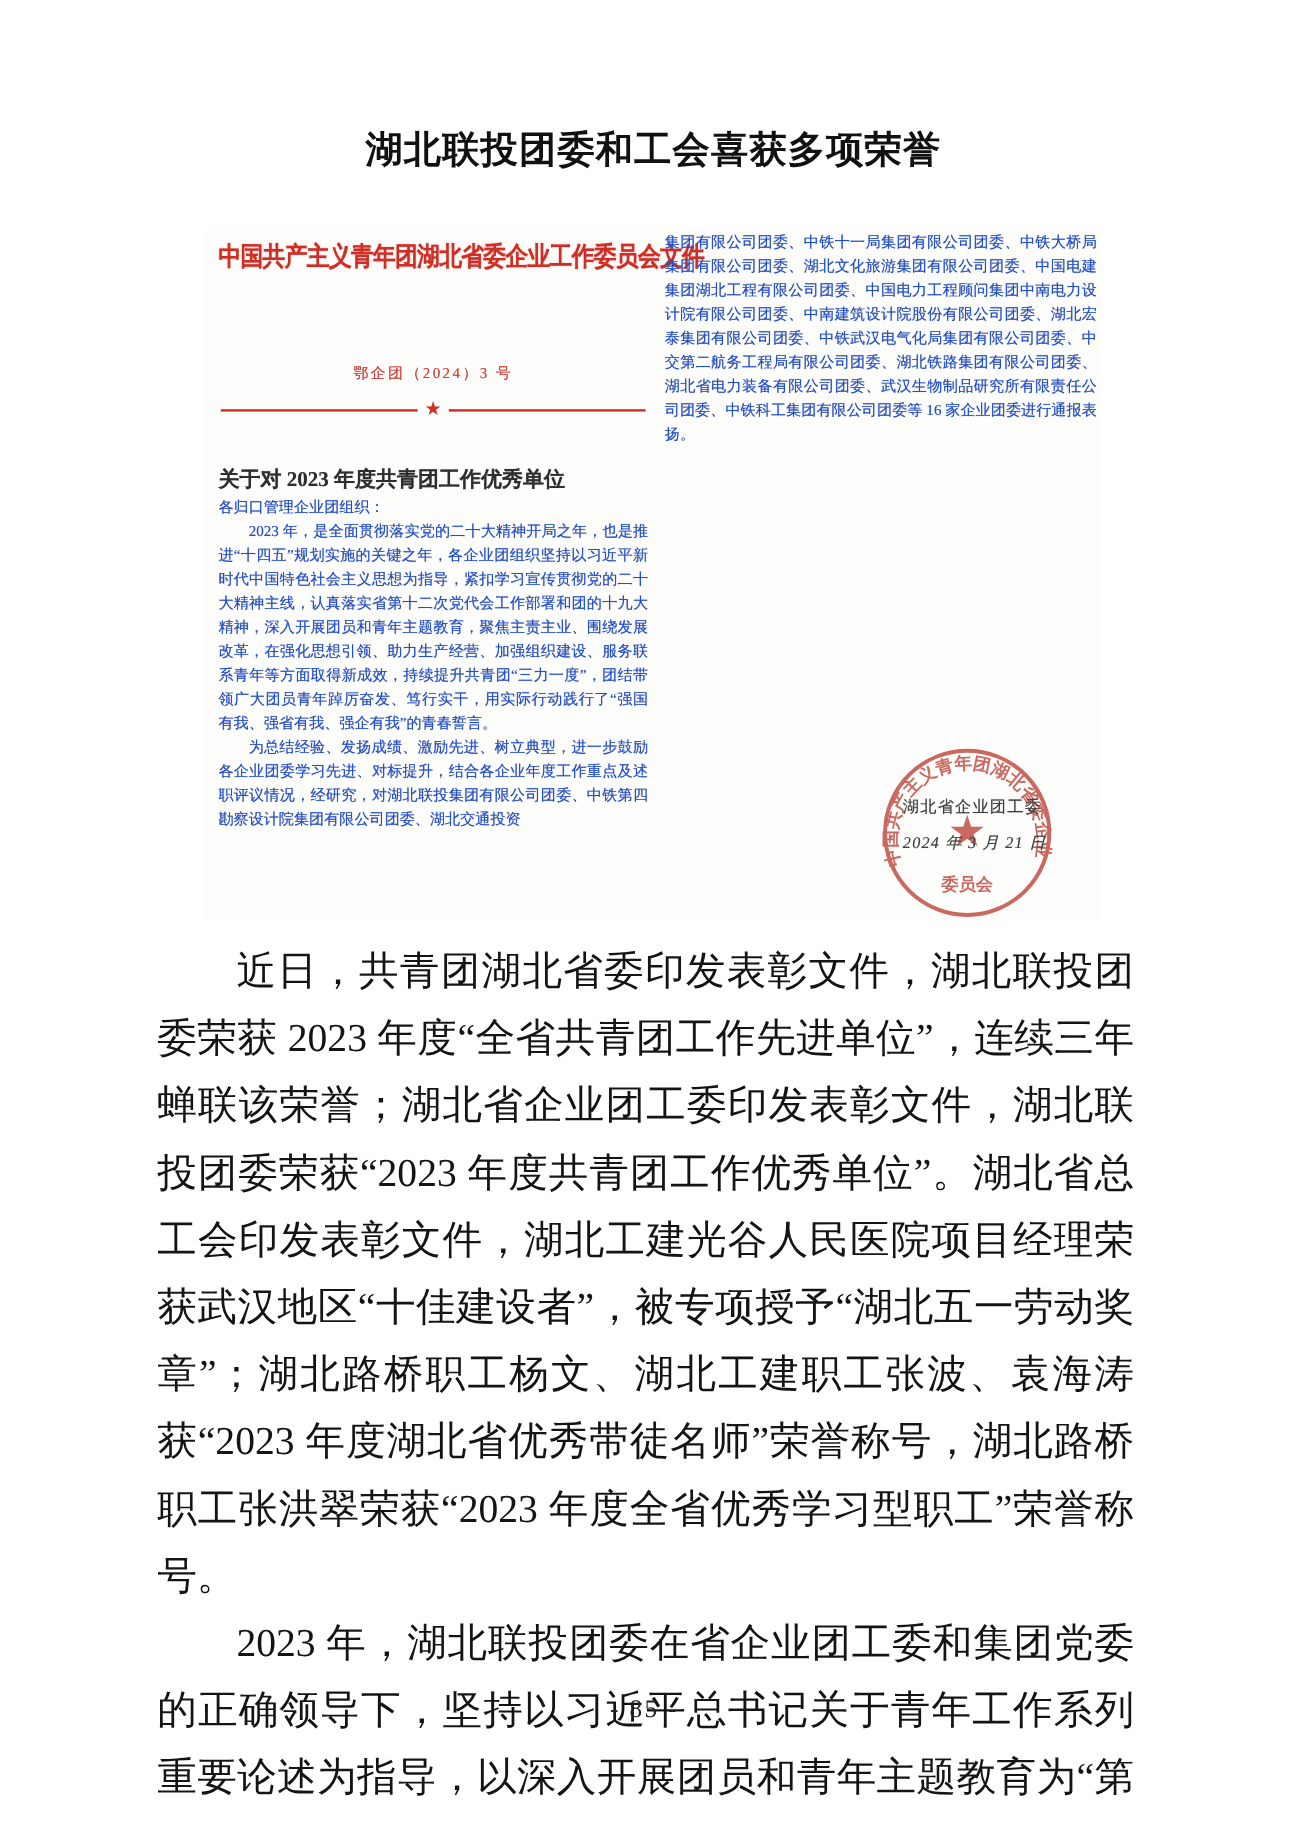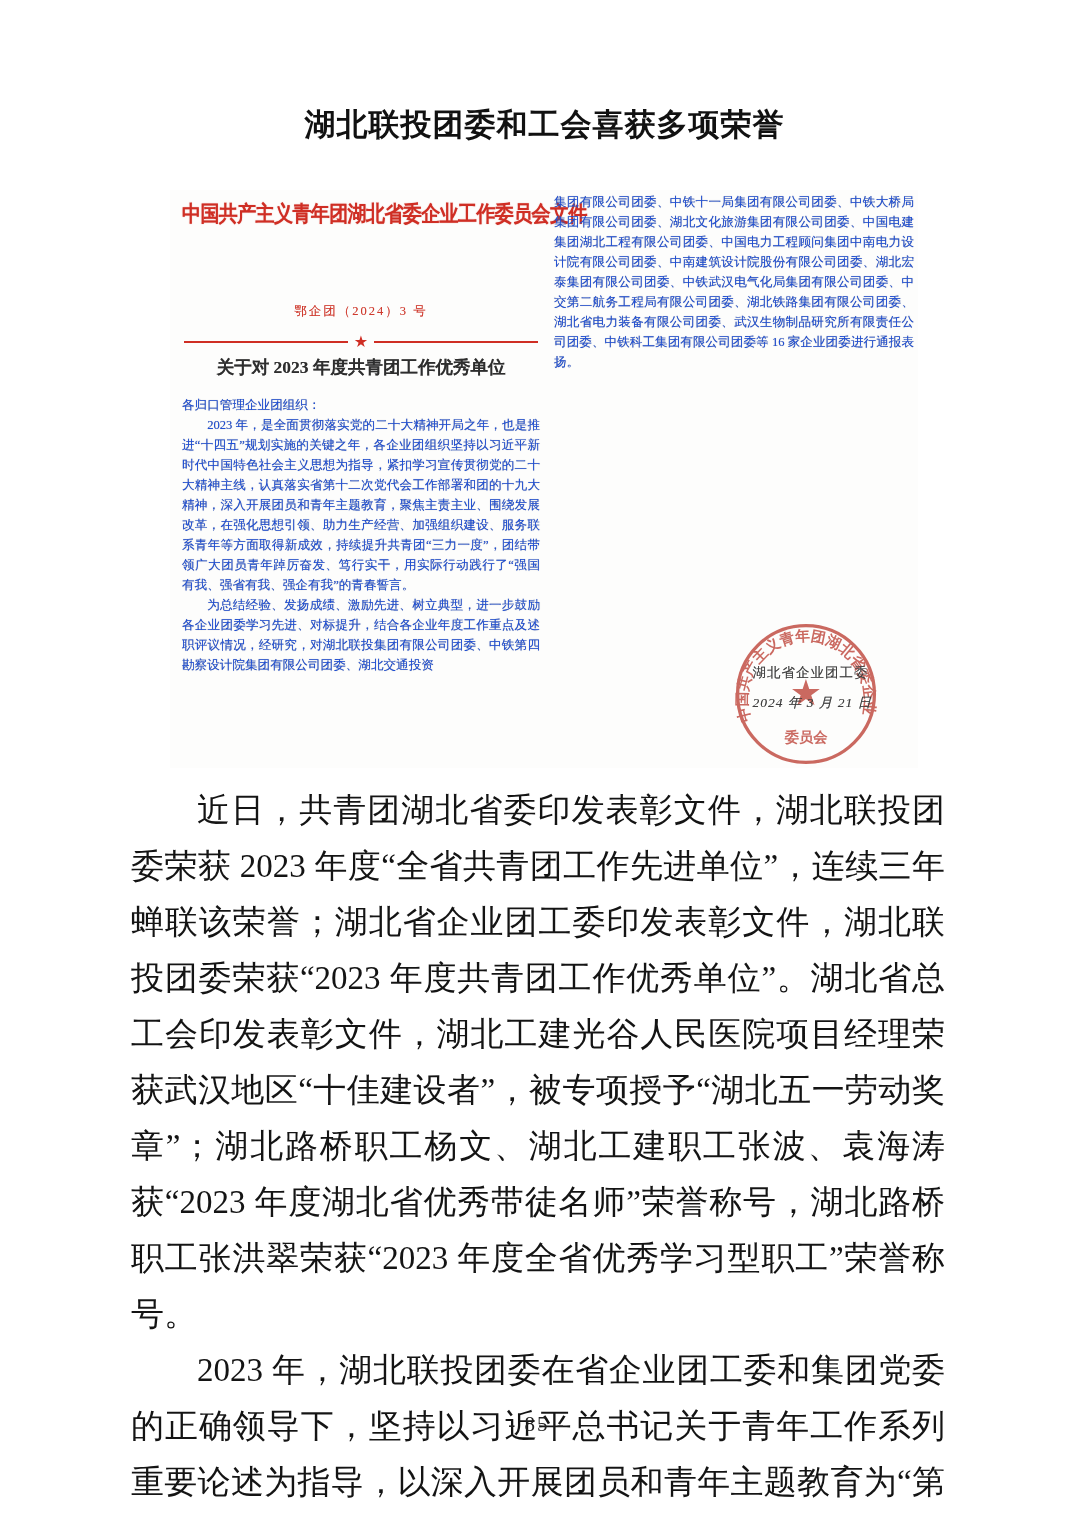--- a/index.html
+++ b/index.html
@@ -78,36 +78,35 @@
     flex: 1;
     height: 2px;
     background: #cf2e24;
   }
   .star-divider .star {
     color: #cf2e24;
     font-size: 16px;
     line-height: 1;
   }
   .doc-title {
-    margin-top: 4px;
-    text-align: center;
+    margin-top: 36px;
     font-size: 17.5px;
     font-weight: bold;
     line-height: 27px;
     color: #2e2e2e;
     text-shadow: 0 0 0.6px rgba(60,60,60,0.6);
   }
   .scan-text {
     font-size: 12.6px;
     line-height: 20px;
     color: #1d4ed8;
     text-align: justify;
     text-shadow: 0 0 0.7px rgba(90,90,90,0.65);
   }
-  .salutation { margin-top: 14px; }
+  .salutation { }
   .scan-p { text-indent: 2em; }
   .scan-col.right .scan-text.first { margin-top: 2px; }
 
   
   .sign-block {
     position: absolute;
     right: 14px;
     top: 436px;
     width: 230px;
     height: 140px;

